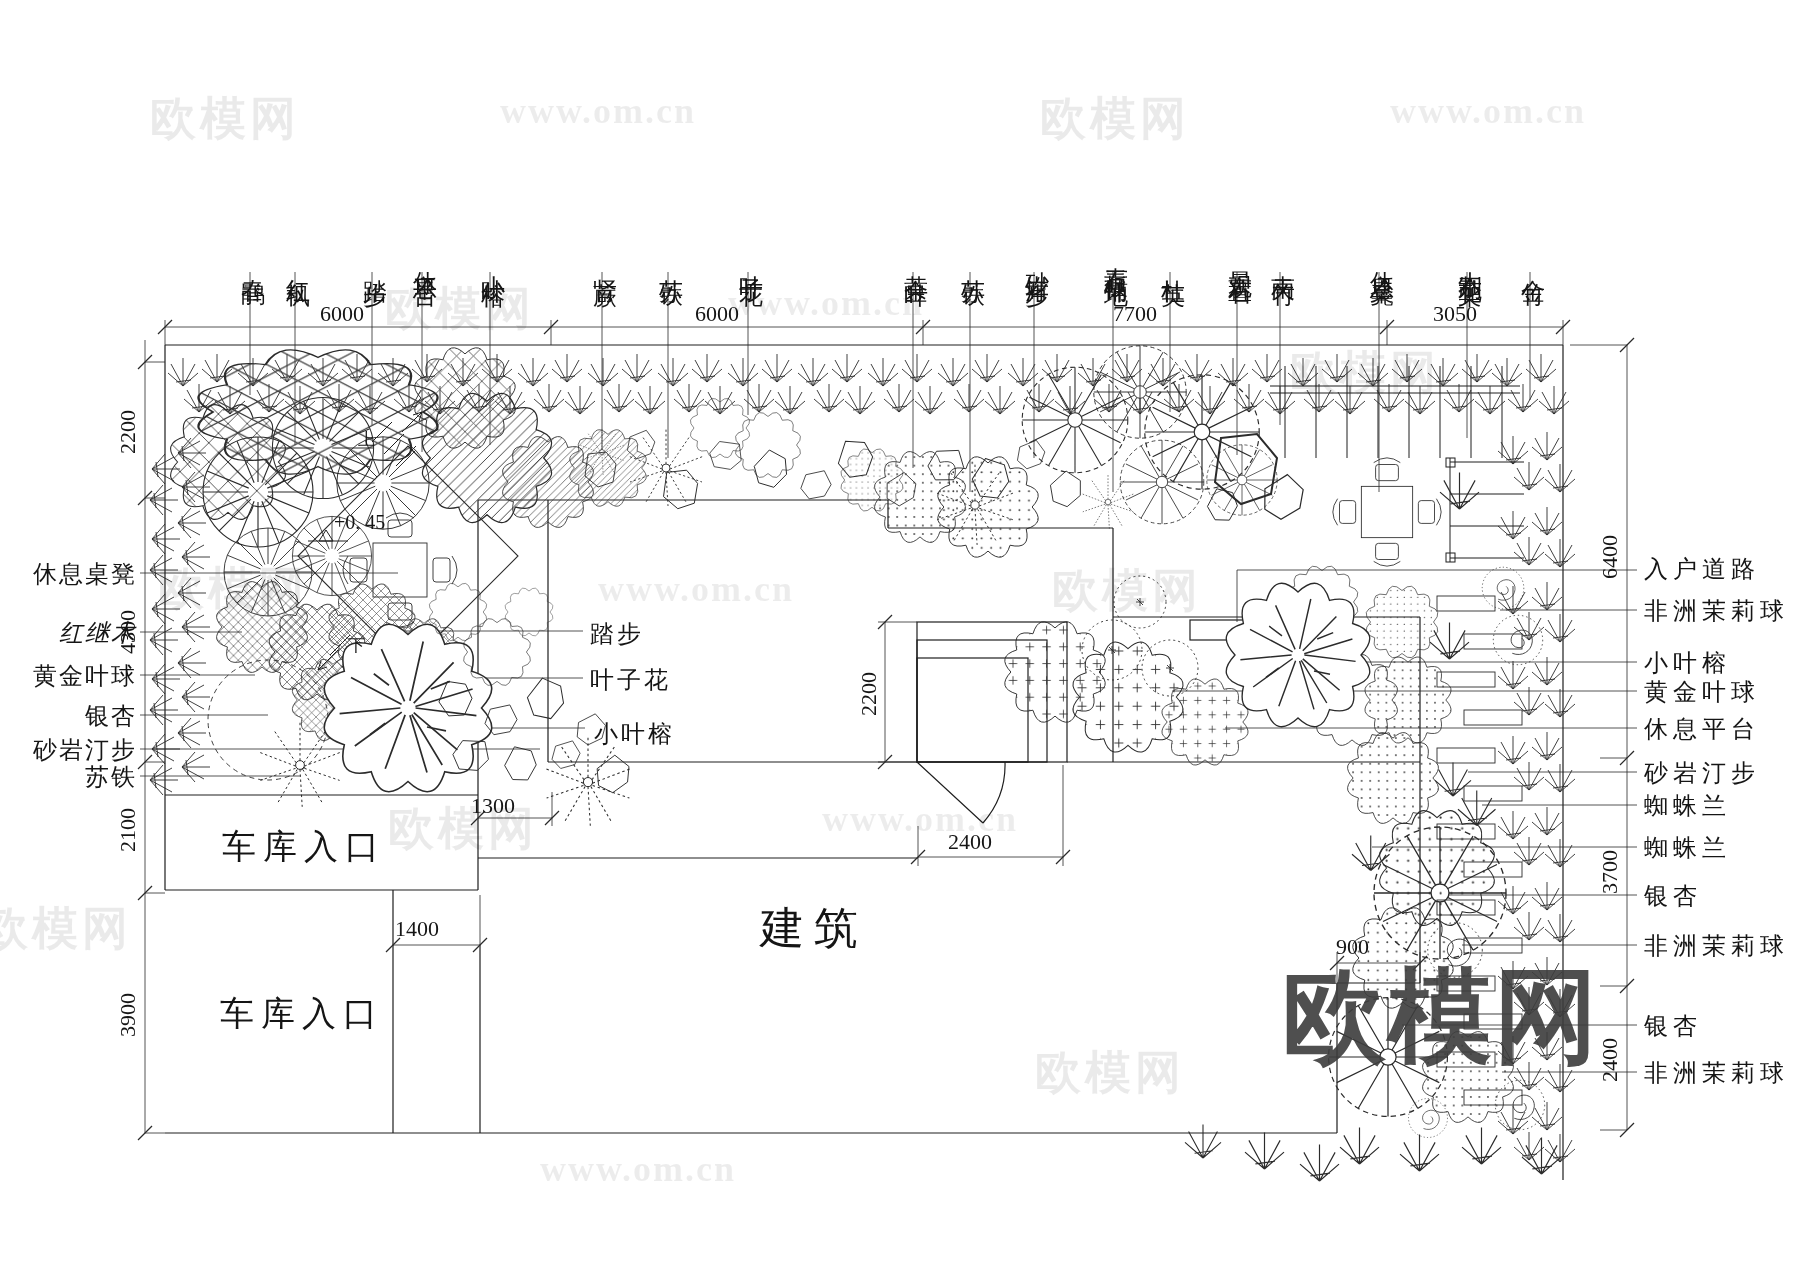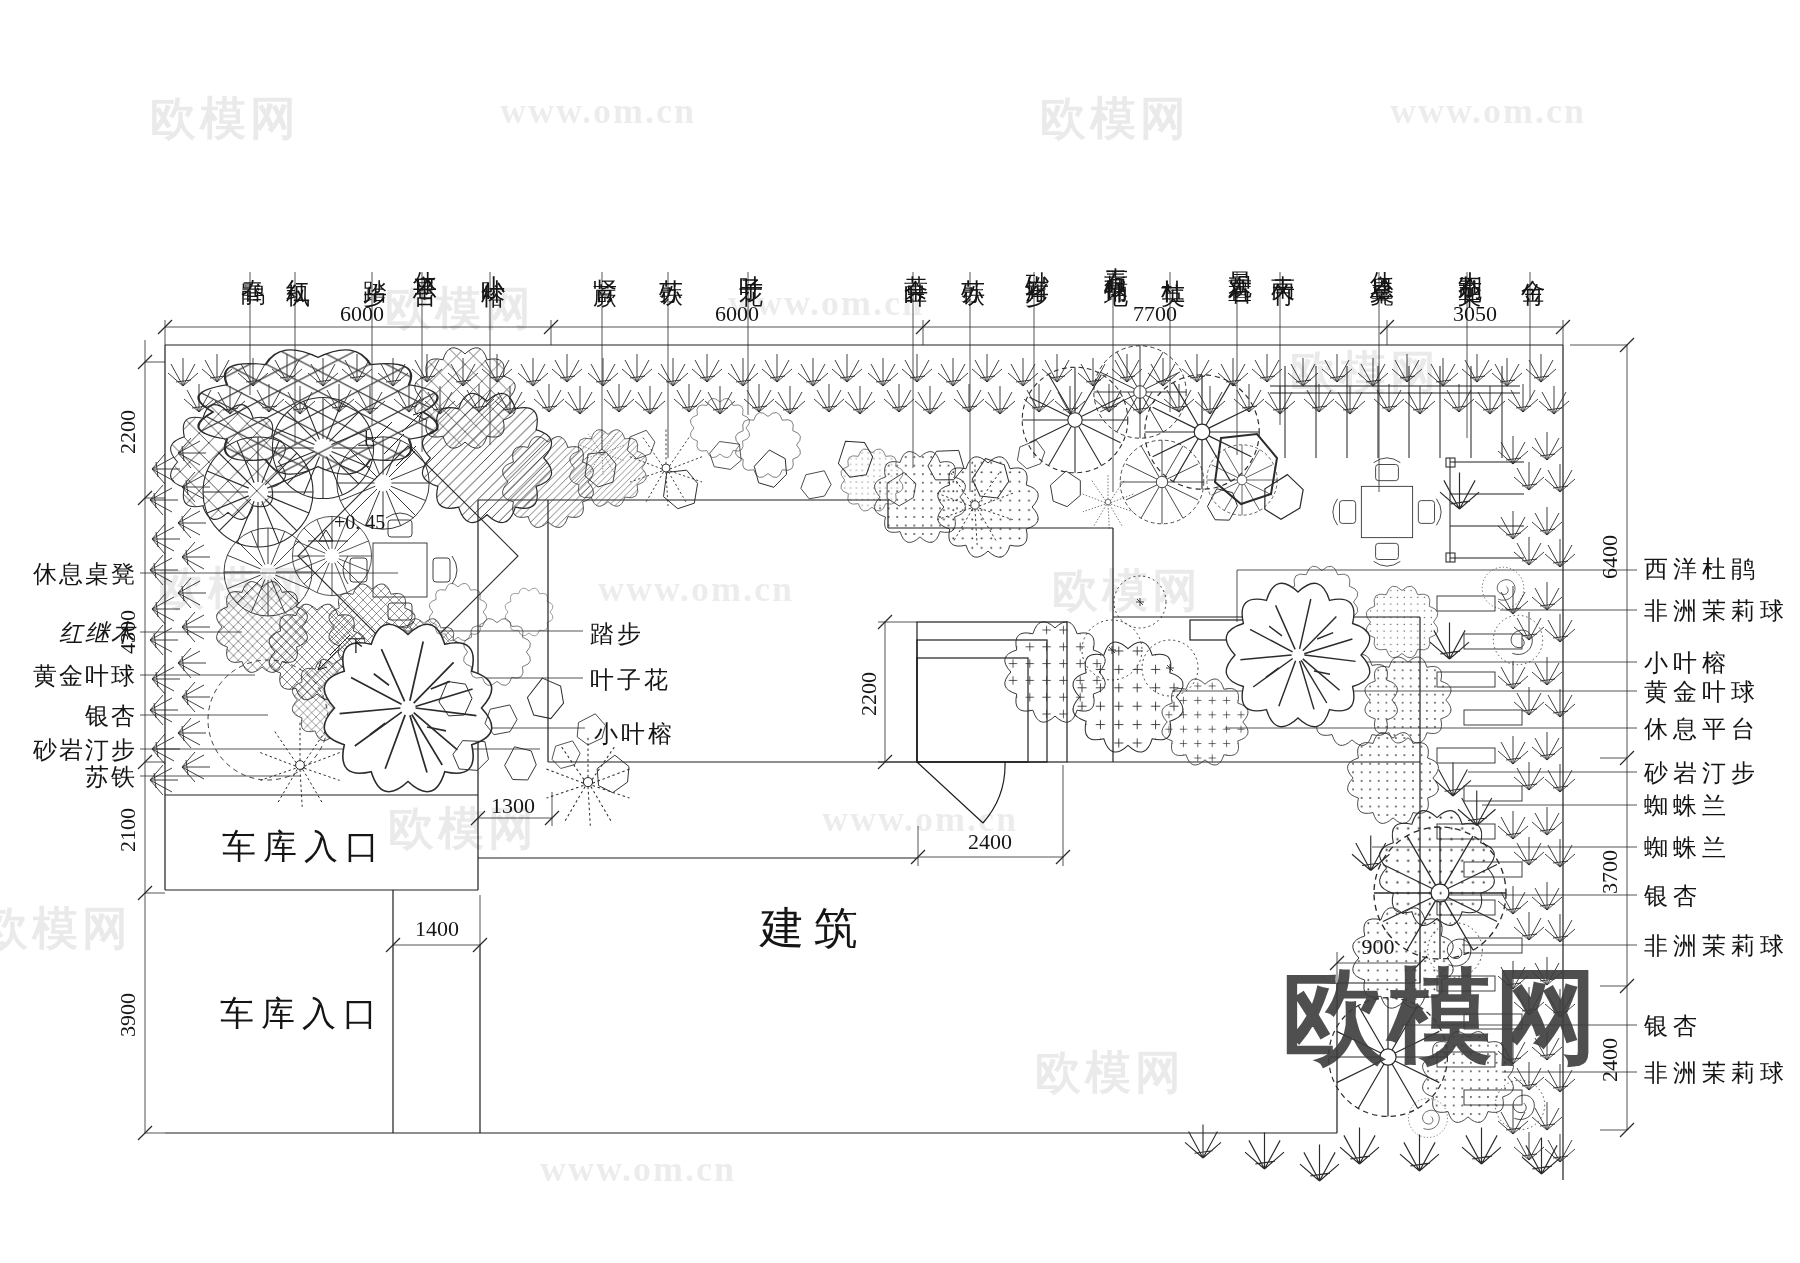--- a/index.html
+++ b/index.html
@@ -4,21 +4,21 @@
 <style>
   html,body{margin:0;padding:0;background:#fff;}
   #stage{position:relative;width:1800px;height:1263px;background:#fff;overflow:hidden;
          font-family:"Liberation Serif","DejaVu Serif",serif;color:#151515;}
   svg{position:absolute;left:0;top:0;}
   .lbl{position:absolute;white-space:nowrap;}
   .vt{bottom:995px;writing-mode:vertical-rl;text-orientation:upright;font-size:24px;letter-spacing:4px;}
   .ll{width:132px;text-align:right;font-size:24px;letter-spacing:2px;}
   .rl{left:1644px;font-size:24px;letter-spacing:5px;}
   .il{font-size:24px;letter-spacing:3px;}
-  .dim{width:84px;text-align:center;font-size:22px;}
+  .dim{width:84px;font-size:22px;}
   .dimv{width:84px;text-align:center;font-size:22px;transform:rotate(-90deg);}
   .area{font-size:34px;letter-spacing:7px;}
   .bld{font-size:44px;letter-spacing:10px;}
   .note{font-size:20px;}
   .ud{font-size:17px;}
   .wm{position:absolute;font-weight:bold;font-size:46px;letter-spacing:4px;color:#000;opacity:.08;}
   .wms{position:absolute;font-weight:bold;font-size:36px;letter-spacing:2px;color:#000;opacity:.07;}
   .wmbig{position:absolute;font-weight:bold;font-size:104px;letter-spacing:2px;color:#3d3d3d;opacity:.9;}
 </style>
 </head>
@@ -437,21 +437,21 @@
 <div class="lbl vt" style="left:1454px;">木制花架</div>
 <div class="lbl vt" style="left:1517px;">金竹</div>
 
 <div class="lbl ll" style="left:5px;top:558px;">休息桌凳</div>
 <div class="lbl ll" style="left:5px;top:617px;font-style:italic;">红继木</div>
 <div class="lbl ll" style="left:5px;top:660px;">黄金叶球</div>
 <div class="lbl ll" style="left:5px;top:700px;">银杏</div>
 <div class="lbl ll" style="left:5px;top:734px;">砂岩汀步</div>
 <div class="lbl ll" style="left:5px;top:761px;">苏铁</div>
 
-<div class="lbl rl" style="top:553px;">西洋杜鹃</div>
+<div class="lbl rl" style="top:553px;">入户道路</div>
 <div class="lbl rl" style="top:595px;">非洲茉莉球</div>
 <div class="lbl rl" style="top:647px;">小叶榕</div>
 <div class="lbl rl" style="top:676px;">黄金叶球</div>
 <div class="lbl rl" style="top:713px;">休息平台</div>
 <div class="lbl rl" style="top:757px;">砂岩汀步</div>
 <div class="lbl rl" style="top:790px;">蜘蛛兰</div>
 <div class="lbl rl" style="top:832px;">蜘蛛兰</div>
 <div class="lbl rl" style="top:880px;">银杏</div>
 <div class="lbl rl" style="top:930px;">非洲茉莉球</div>
 <div class="lbl rl" style="top:1010px;">银杏</div>

